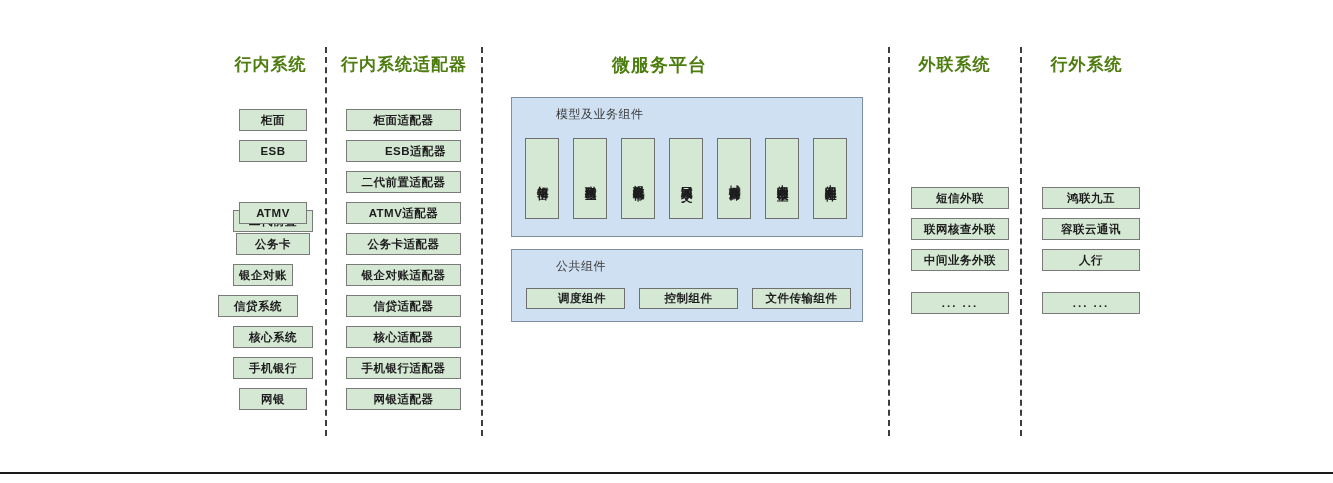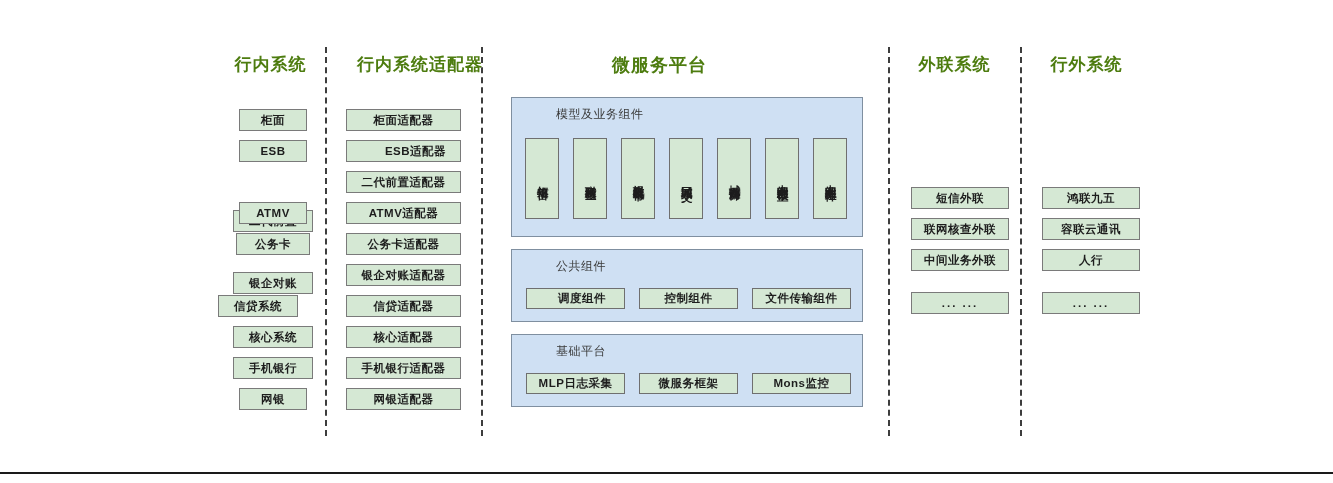--- a/index.html
+++ b/index.html
@@ -135,31 +135,31 @@
 <body>
 
 <div id="canvas">
 
   <div class="divider" style="left:325px;"></div>
   <div class="divider" style="left:481px;"></div>
   <div class="divider" style="left:888px;"></div>
   <div class="divider" style="left:1020px;"></div>
 
   <div class="col-header" style="left:218px;width:105px;">行内系统</div>
-  <div class="col-header" style="left:346px;width:148px;">行内系统适配器</div>
+  <div class="col-header" style="left:330px;width:148px;">行内系统适配器</div>
   <div class="col-header big" style="left:472px;width:375px;">微服务平台</div>
   <div class="col-header" style="left:893px;width:123px;">外联系统</div>
   <div class="col-header" style="left:1025px;width:123px;">行外系统</div>
 
   <div class="gbox" style="left:239px;top:109px;width:68px;">柜面</div>
   <div class="gbox" style="left:239px;top:140px;width:68px;">ESB</div>
   <div class="gbox" style="left:233px;top:171px;width:80px;margin-top:39px;">二代前置</div>
   <div class="gbox" style="left:239px;top:202px;width:68px;">ATMV</div>
   <div class="gbox" style="left:236px;top:233px;width:74px;">公务卡</div>
-  <div class="gbox" style="left:233px;top:272px;width:80px;">银企对账</div>
+  <div class="gbox" style="left:233px;top:264px;width:60px;">银企对账</div>
   <div class="gbox" style="left:218px;top:295px;width:80px;">信贷系统</div>
   <div class="gbox" style="left:233px;top:326px;width:80px;">核心系统</div>
   <div class="gbox" style="left:233px;top:357px;width:80px;">手机银行</div>
   <div class="gbox" style="left:239px;top:388px;width:68px;">网银</div>
 
   <div class="gbox" style="left:346px;top:109px;width:115px;">柜面适配器</div>
   <div class="gbox" style="left:346px;top:140px;width:115px;padding-left:24px;">ESB适配器</div>
   <div class="gbox" style="left:346px;top:171px;width:115px;">二代前置适配器</div>
   <div class="gbox" style="left:346px;top:202px;width:115px;">ATMV适配器</div>
   <div class="gbox" style="left:346px;top:233px;width:115px;">公务卡适配器</div>
@@ -194,26 +194,20 @@
     </div>
   </div>
 
   <div class="panel" style="top:249px;height:73px;">
     <div class="panel-title">公共组件</div>
     <div class="hbox" style="left:14px;top:38px;width:99px;padding-left:13px;">调度组件</div>
     <div class="hbox" style="left:127px;top:38px;width:99px;">控制组件</div>
     <div class="hbox" style="left:240px;top:38px;width:99px;">文件传输组件</div>
   </div>
 
-  <div class="panel" style="top:334px;height:73px;">
-    <div class="panel-title">基础平台</div>
-    <div class="hbox" style="left:14px;top:38px;width:99px;">MLP日志采集</div>
-    <div class="hbox" style="left:127px;top:38px;width:99px;">微服务框架</div>
-    <div class="hbox" style="left:240px;top:38px;width:99px;">Mons监控</div>
-  </div>
 
   <div class="gbox" style="left:911px;top:187px;width:98px;">短信外联</div>
   <div class="gbox" style="left:911px;top:218px;width:98px;">联网核查外联</div>
   <div class="gbox" style="left:911px;top:249px;width:98px;">中间业务外联</div>
   <div class="gbox dots" style="left:911px;top:292px;width:98px;">... ...</div>
 
   <div class="gbox" style="left:1042px;top:187px;width:98px;">鸿联九五</div>
   <div class="gbox" style="left:1042px;top:218px;width:98px;">容联云通讯</div>
   <div class="gbox" style="left:1042px;top:249px;width:98px;">人行</div>
   <div class="gbox dots" style="left:1042px;top:292px;width:98px;">... ...</div>

